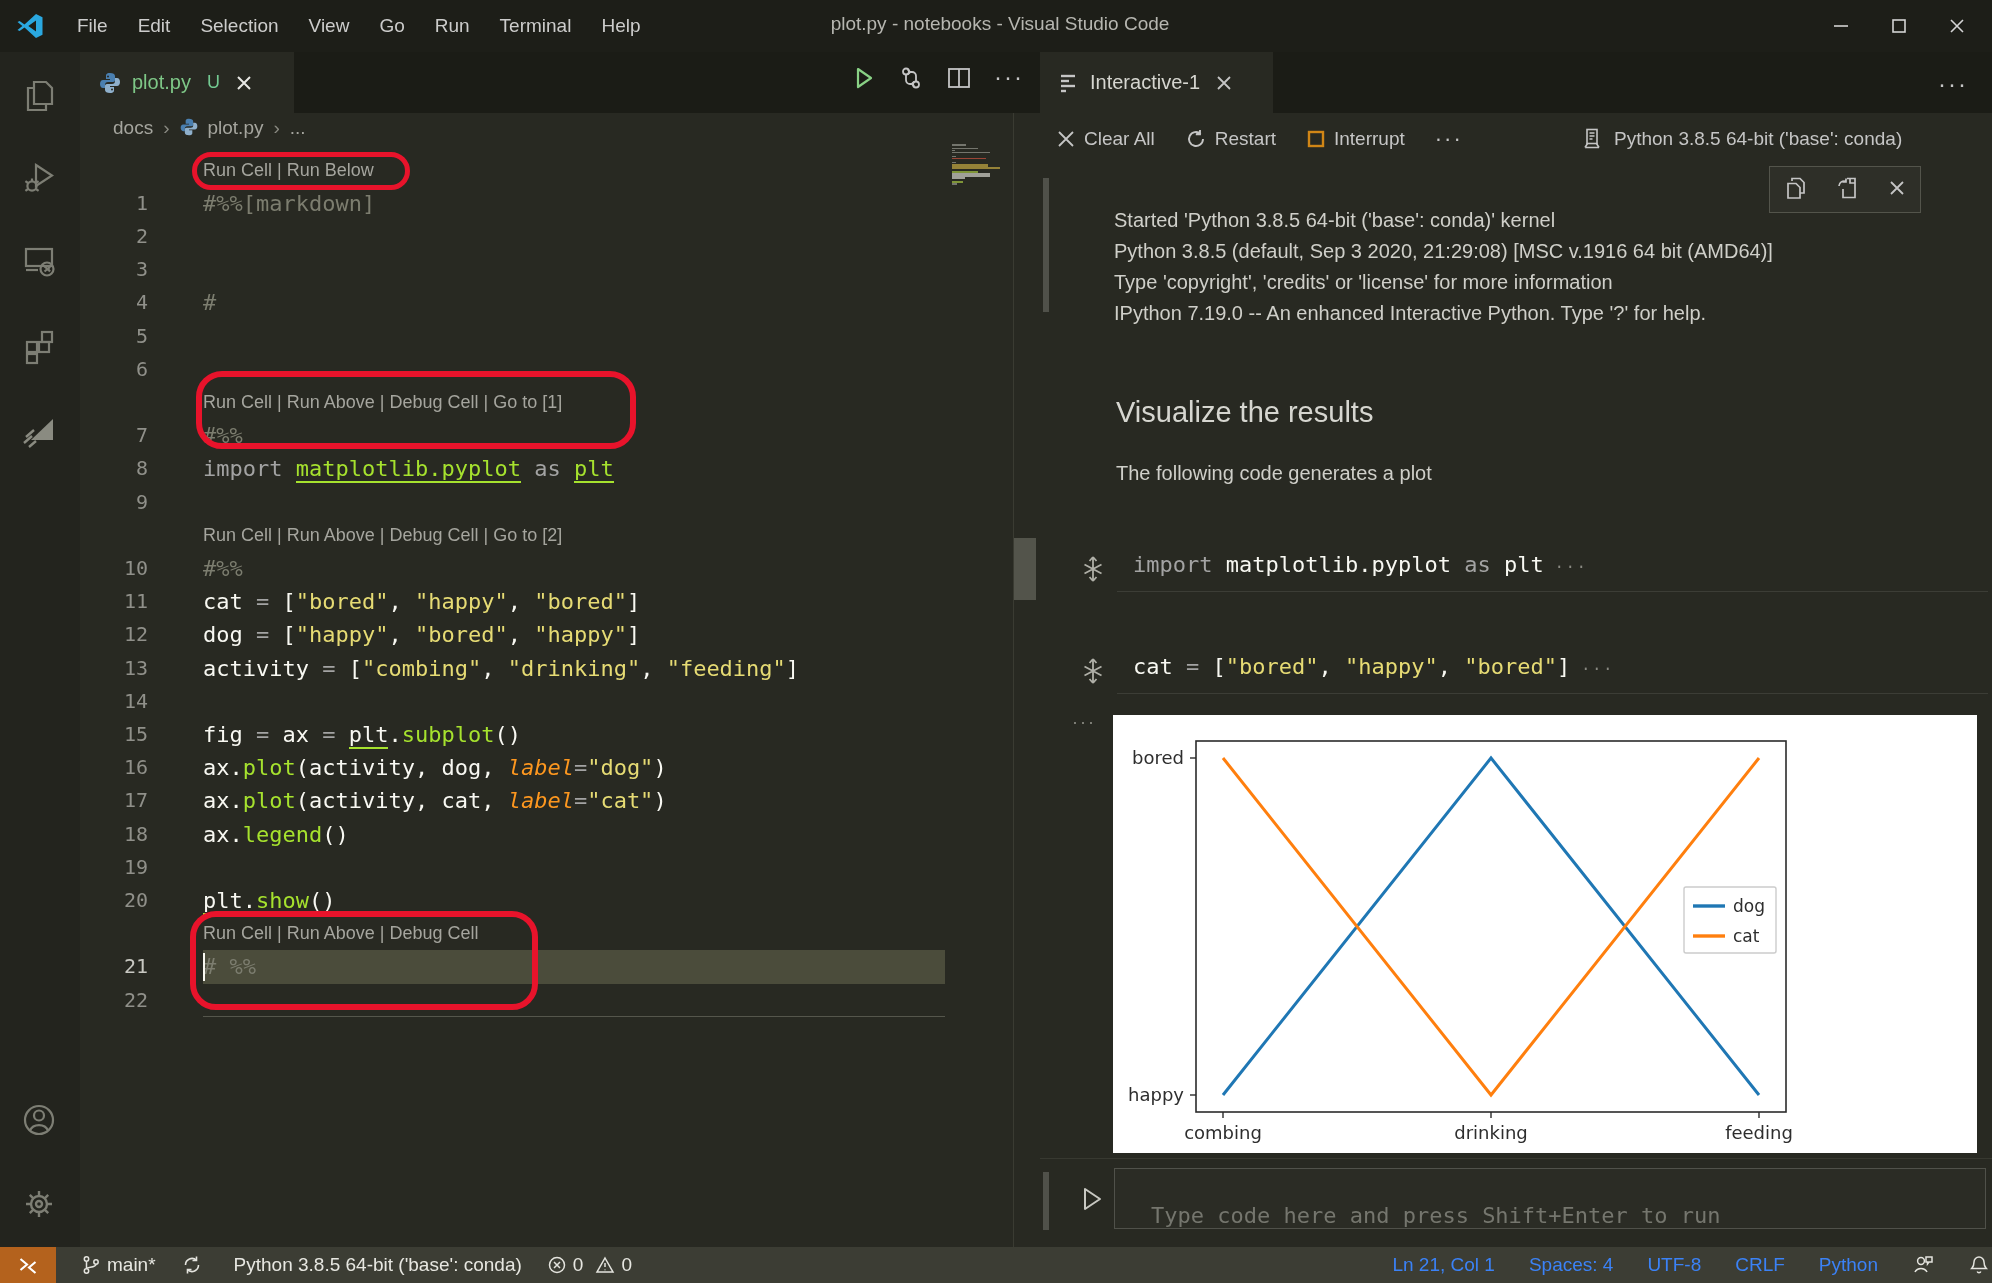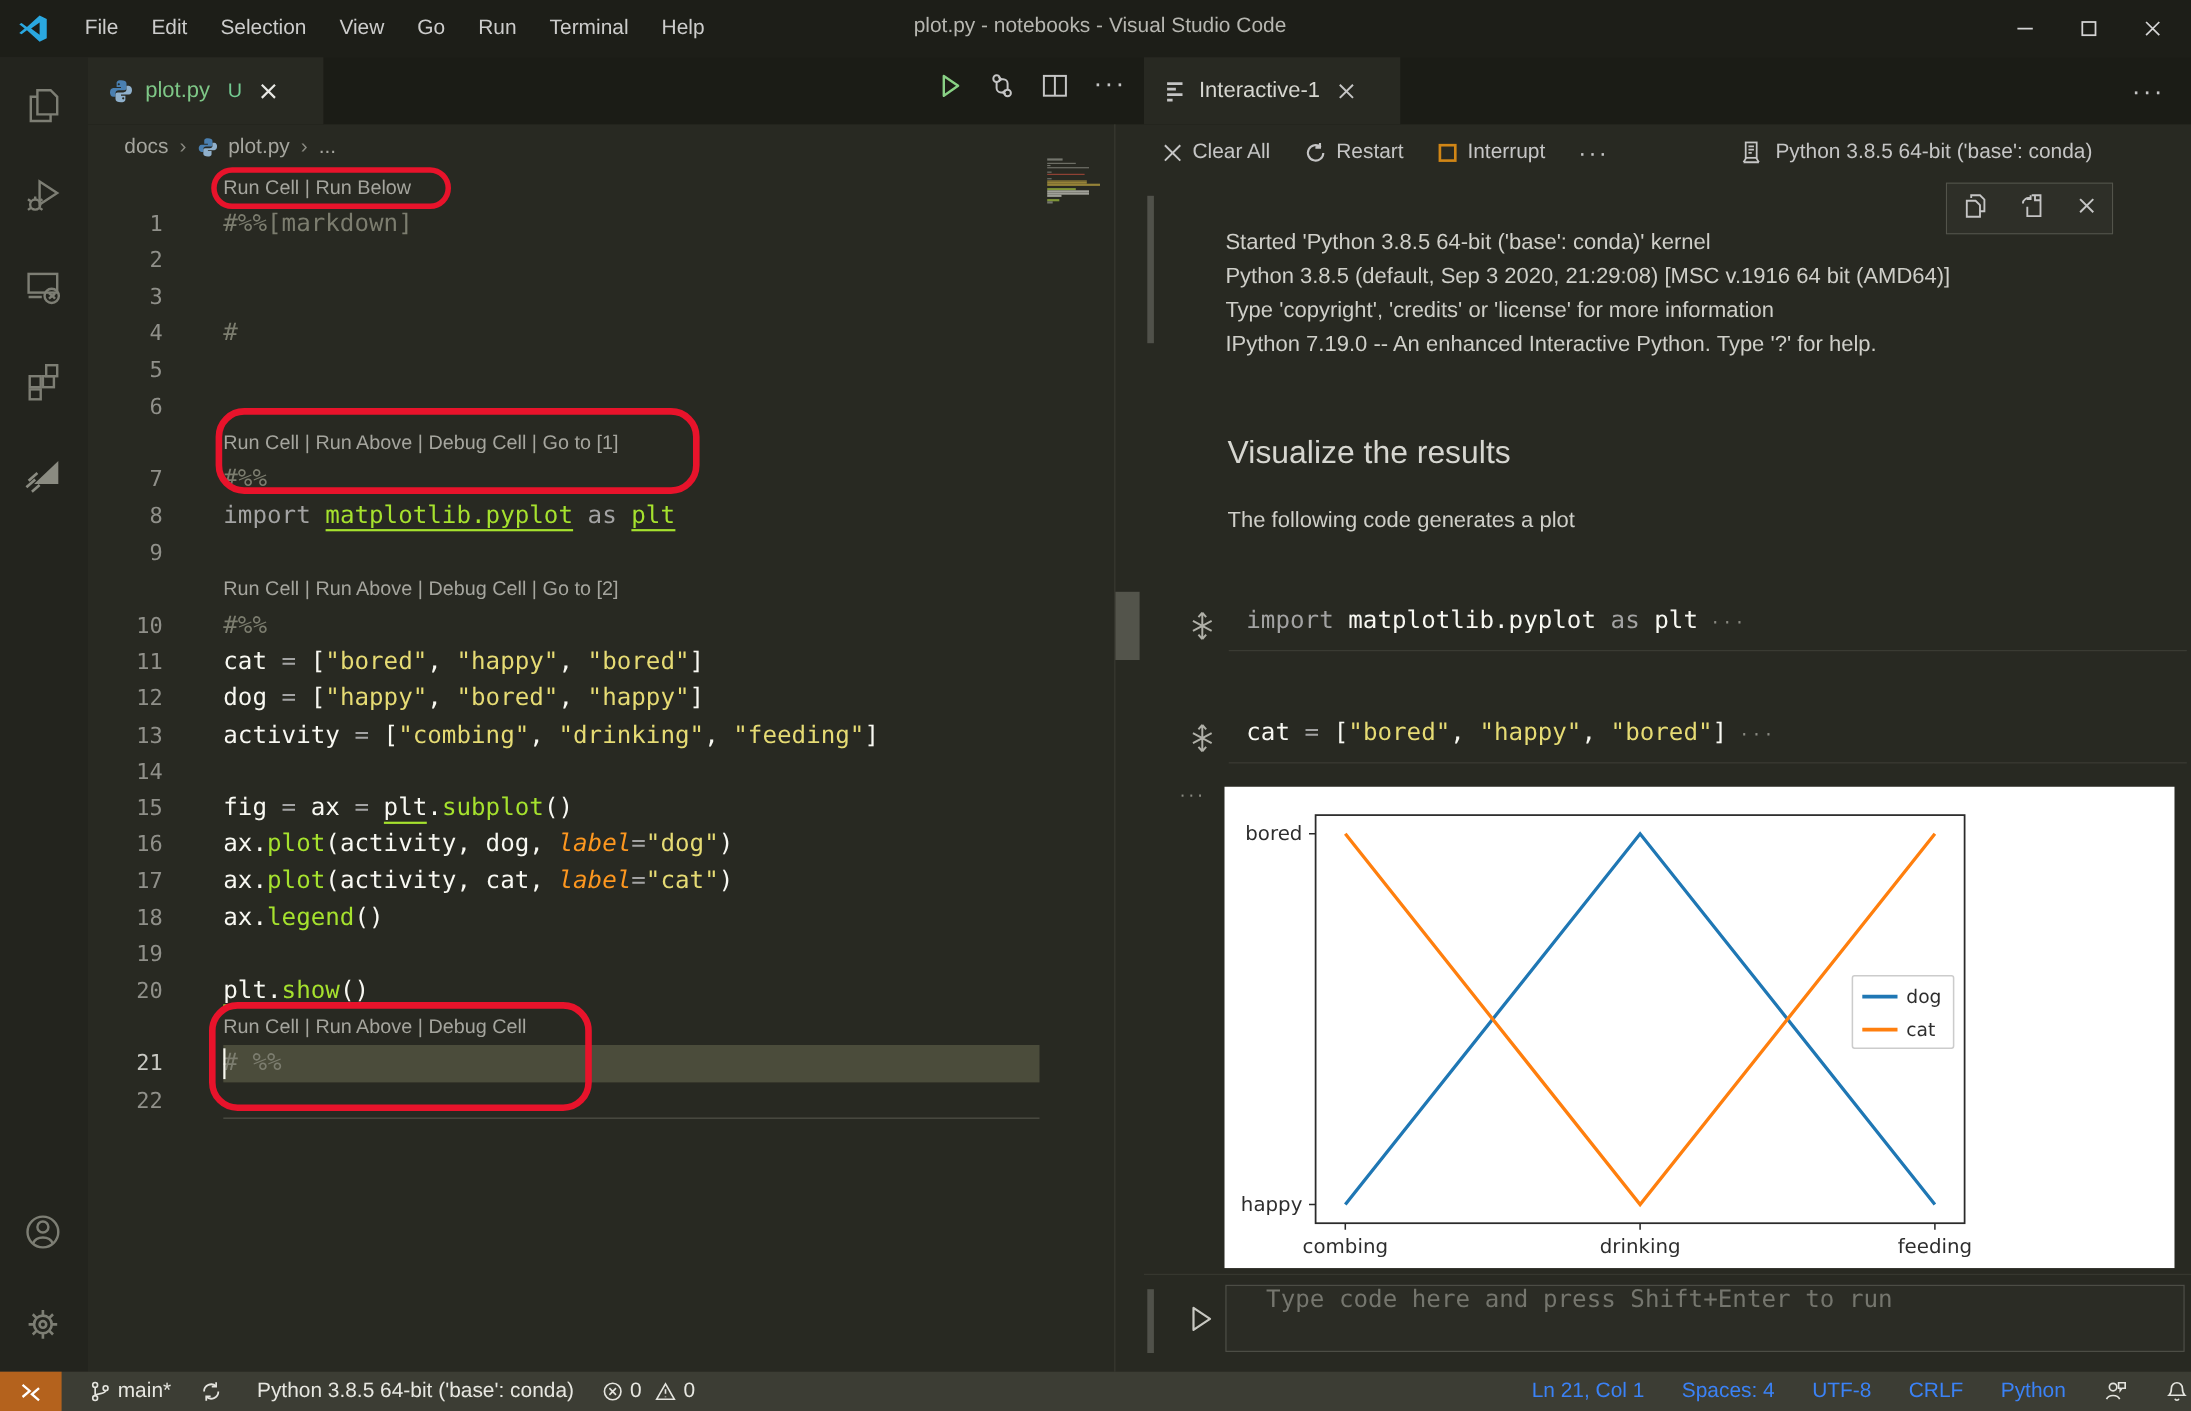--- a/index.html
+++ b/index.html
@@ -16,21 +16,21 @@
   
   #activitybar { left:0; top:52px; width:80px; height:1195px; background:#23241e; }
   .act-icon { position:absolute; left:22px; width:36px; height:36px; }
   
   #tabstrip { left:80px; top:52px; width:1912px; height:61px; background:#1b1c16; }
   .tab { position:absolute; top:52px; height:61px; background:#282922; display:flex; align-items:center; }
   #tab1 { left:80px; width:214px; }
   #tab2 { left:1040px; width:233px; }
   .tab-label { font-size:20px; }
   
-  #breadcrumb { left:113px; top:117px; height:34px; display:flex; align-items:center; font-size:19px; color:#a5a59e; }
+  #breadcrumb { left:113px; top:117px; height:34px; display:flex; align-items:flex-start; font-size:19px; color:#a5a59e; }
   
   .row { position:absolute; left:80px; height:34px; line-height:33px; font-family:"DejaVu Sans Mono",monospace; font-size:22px; white-space:pre; }
   .row .num { position:absolute; left:0; width:68px; text-align:right; color:#90908a; font-size:20px; }
   .row .num.cur { color:#c8c8c2; }
   .row .txt { position:absolute; left:123px; }
   .row .lens { position:absolute; left:123px; font-family:"Liberation Sans",sans-serif; font-size:18px; color:#a5a59e; }
   .t-c{color:#7c7d6f} .t-p{color:#a3a3a3} .t-g{color:#a6e22e} .t-y{color:#e6db74}
   .t-w{color:#f8f8f2} .t-o{color:#fd971f;font-style:italic}
   .t-gu{color:#a6e22e; border-bottom:2px solid #a6e22e;}
   .t-wu{color:#f8f8f2; border-bottom:2px solid #a6e22e;}
@@ -55,21 +55,21 @@
   .cell-code { position:absolute; left:1133px; font-family:"DejaVu Sans Mono",monospace; font-size:22px; white-space:pre; }
   .cell-sep { position:absolute; left:1117px; width:871px; height:1px; background:#3c3d36; }
   .gutter-ic { position:absolute; left:1080px; }
   .mdots { color:#8a8a82; font-size:15px; letter-spacing:2px; }
   #sb2 { left:1043px; top:178px; width:6px; height:134px; background:#50514a; }
   #sb3 { left:1043px; top:1172px; width:6px; height:58px; background:#50514a; }
   
   #figure { left:1113px; top:715px; }
   
   #input-border-top { left:1040px; top:1158px; width:952px; height:1px; background:#383931; }
-  #input-box { left:1114px; top:1168px; width:872px; height:61px; border:1px solid #50514a; background:#2b2c25; display:flex; align-items:flex-start; }
+  #input-box { left:1114px; top:1168px; width:872px; height:61px; border:1px solid #50514a; background:#2b2c25; display:flex; align-items:flex-end; }
   #input-placeholder { margin-left:36px; font-family:"DejaVu Sans Mono",monospace; font-size:22px; color:#75766e; }
   #input-play { left:1076px; top:1184px; }
   
   #statusbar { left:0; top:1247px; width:1992px; height:36px; background:#3c3d34; display:flex; align-items:center; font-size:19px; color:#e7e7e1; }
   #remote-block { width:56px; height:36px; background:#b4621d; display:flex; align-items:center; justify-content:center; }
   .sb-item { display:flex; align-items:center; margin-left:25px; }
   .sb-item .ic { display:flex; margin-right:6px; }
   #sb-right { position:absolute; right:2px; top:1247px; height:36px; display:flex; align-items:center; font-size:19px; color:#3b82f6;justify-content:space-between; }
   .sbr-item { margin-left:34px; }
 </style>

